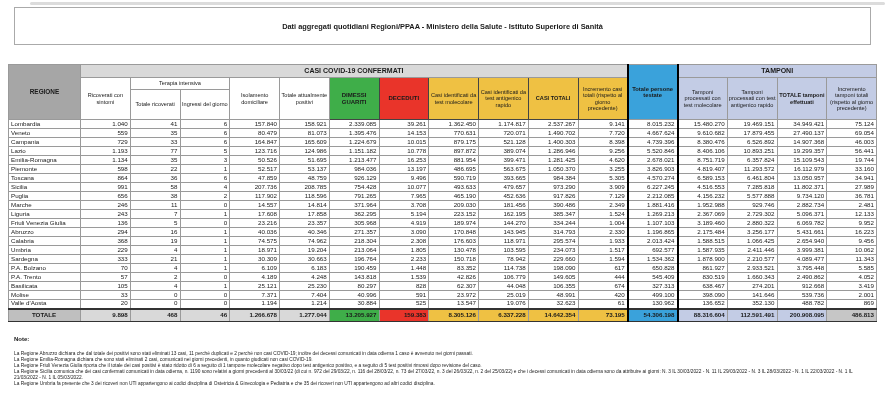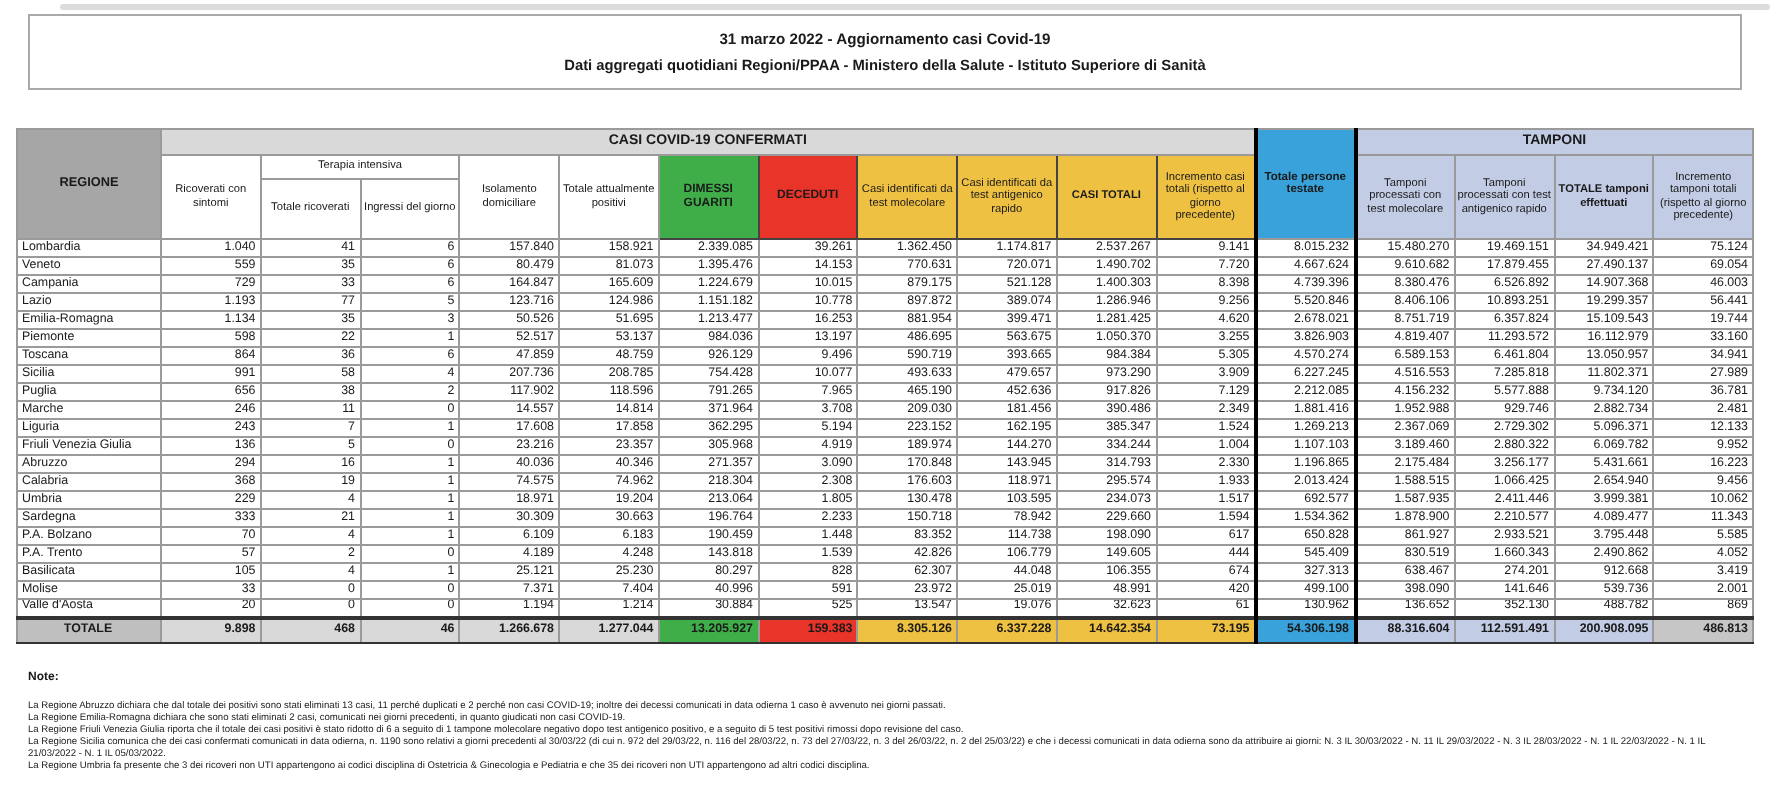--- a/index.html
+++ b/index.html
@@ -49,21 +49,20 @@
   .notes{position:absolute; left:14px; top:336px; width:858px;}
   .notes .note-label{font-size:6px; font-weight:bold; margin-bottom:9px;}
   .notes .note-line{font-size:4.8px; line-height:6px; color:#222;}
 </style>
 </head>
 <body>
 
 <div class="top-strip"></div>
 
 <div class="title-box">
-  <div class="l1">31 marzo 2022 - Aggiornamento casi Covid-19</div>
   <div class="l2">Dati aggregati quotidiani Regioni/PPAA - Ministero della Salute - Istituto Superiore di Sanità</div>
 </div>
 
 <table>
   <colgroup>
     <col style="width:72px">
     <col span="16">
   </colgroup>
   <thead>
     <tr class="rA">

